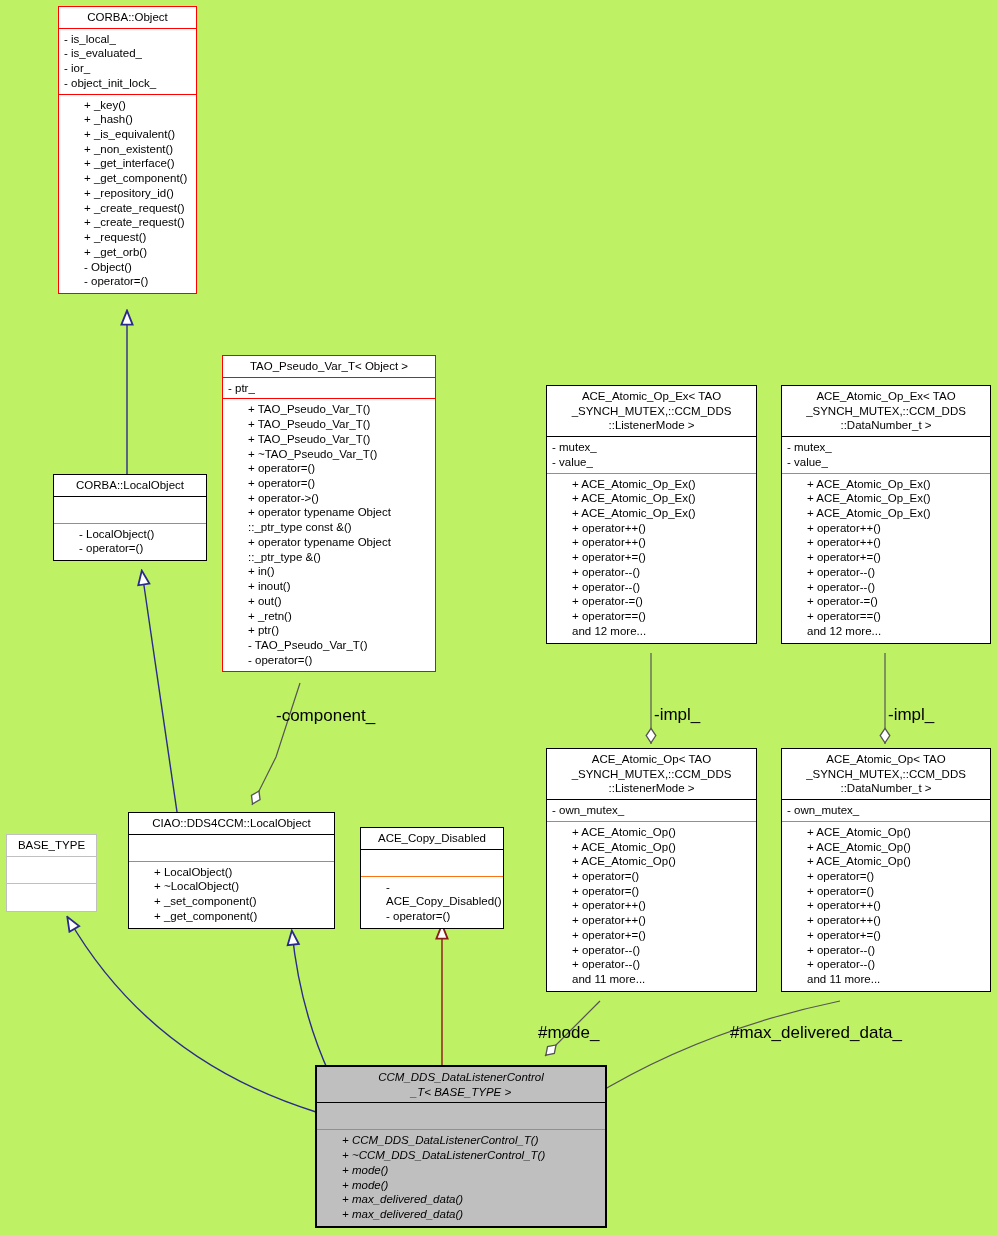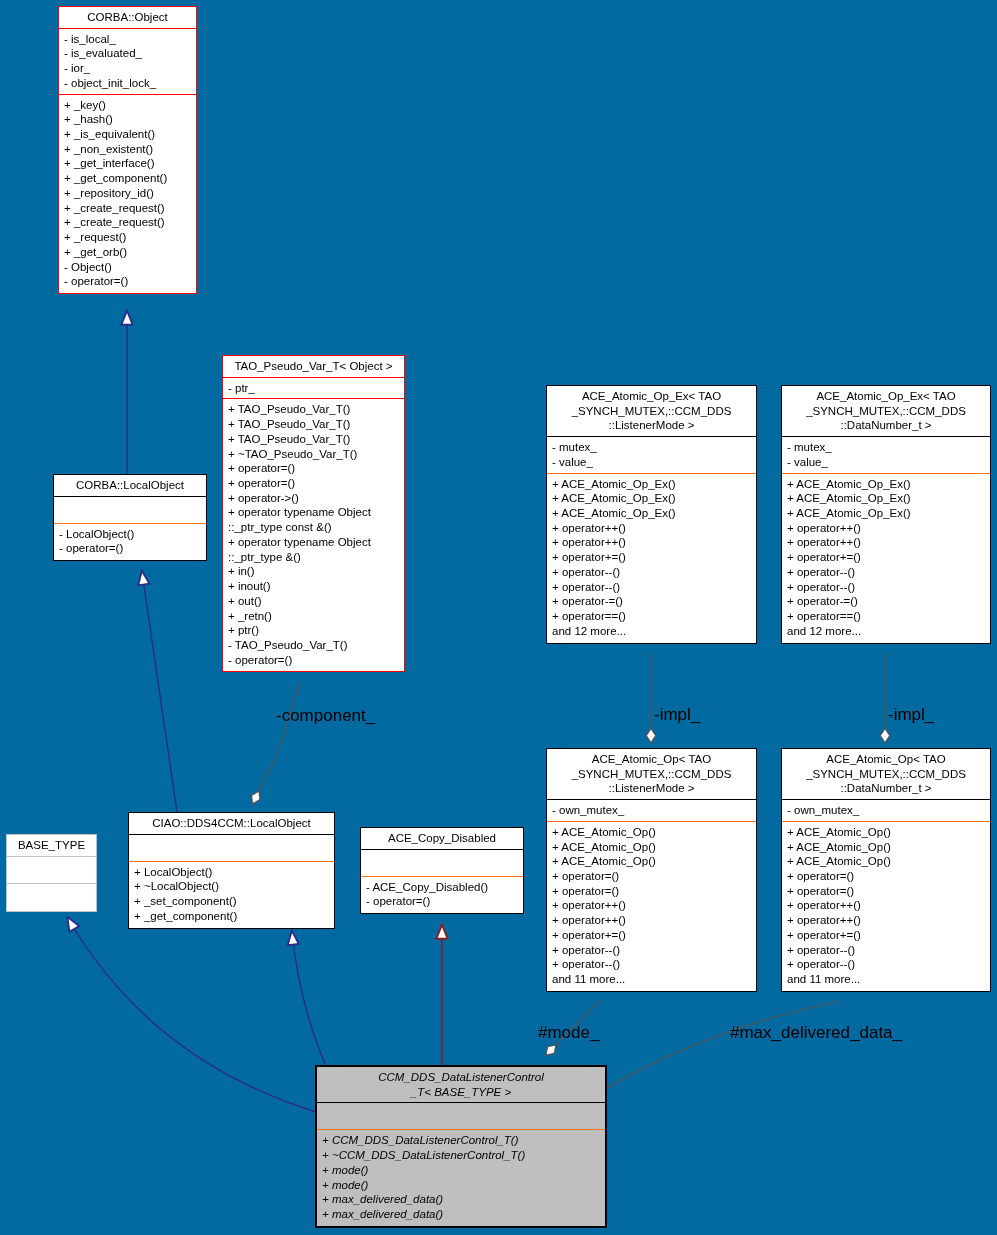--- a/index.html
+++ b/index.html
@@ -7,21 +7,21 @@
     padding: 0;
     background: #ffffff;
   }
   body {
     font-family: "Liberation Sans", sans-serif;
   }
   #canvas {
     position: relative;
     width: 997px;
     height: 1235px;
-    background: #0369a1;
+    background: #bef264;
     overflow: hidden;
   }
   svg.edges {
     position: absolute;
     left: 0;
     top: 0;
     width: 997px;
     height: 1235px;
     pointer-events: none;
   }
@@ -49,20 +49,21 @@
     padding: 3px 5px 3px 5px;
     border-bottom: 1px solid #f97316;
     white-space: pre-line;
     min-height: 12px;
   }
   .node.red > .n-attrs { border-bottom-color: #ff0000; }
   .node.gray-border > .n-attrs { border-bottom-color: #c0c0c0; }
   .n-ops {
     padding: 3px 5px 4px 5px;
     white-space: pre-line;
+    margin-left: 20px;
   }
   .n-attrs.empty, .n-ops.empty { min-height: 20px; }
   .edge-label {
     position: absolute;
     font-size: 17px;
     color: #000000;
     white-space: nowrap;
   }
 </style>
 </head>
@@ -118,21 +119,21 @@
 + _get_component()
 + _repository_id()
 + _create_request()
 + _create_request()
 + _request()
 + _get_orb()
 - Object()
 - operator=()</div>
   </div>
 
-  <div class="node red" style="left:222px; top:355px; width:183px;">
+  <div class="node red" style="left:222px; top:355px; width:214px;">
     <div class="n-title">TAO_Pseudo_Var_T&lt; Object &gt;</div>
     <div class="n-attrs">- ptr_</div>
     <div class="n-ops">+ TAO_Pseudo_Var_T()
 + TAO_Pseudo_Var_T()
 + TAO_Pseudo_Var_T()
 + ~TAO_Pseudo_Var_T()
 + operator=()
 + operator=()
 + operator-&gt;()
 + operator typename Object
@@ -163,21 +164,21 @@
 + _set_component()
 + _get_component()</div>
   </div>
 
   <div class="node gray-border" style="left:6px; top:834px; width:91px;">
     <div class="n-title">BASE_TYPE</div>
     <div class="n-attrs empty"></div>
     <div class="n-ops empty"></div>
   </div>
 
-  <div class="node" style="left:360px; top:827px; width:164px;">
+  <div class="node" style="left:360px; top:827px; width:144px;">
     <div class="n-title">ACE_Copy_Disabled</div>
     <div class="n-attrs empty"></div>
     <div class="n-ops">- ACE_Copy_Disabled()
 - operator=()</div>
   </div>
 
   <div class="node" style="left:546px; top:385px; width:211px;">
     <div class="n-title">ACE_Atomic_Op_Ex&lt; TAO
 _SYNCH_MUTEX,::CCM_DDS
 ::ListenerMode &gt;</div>

